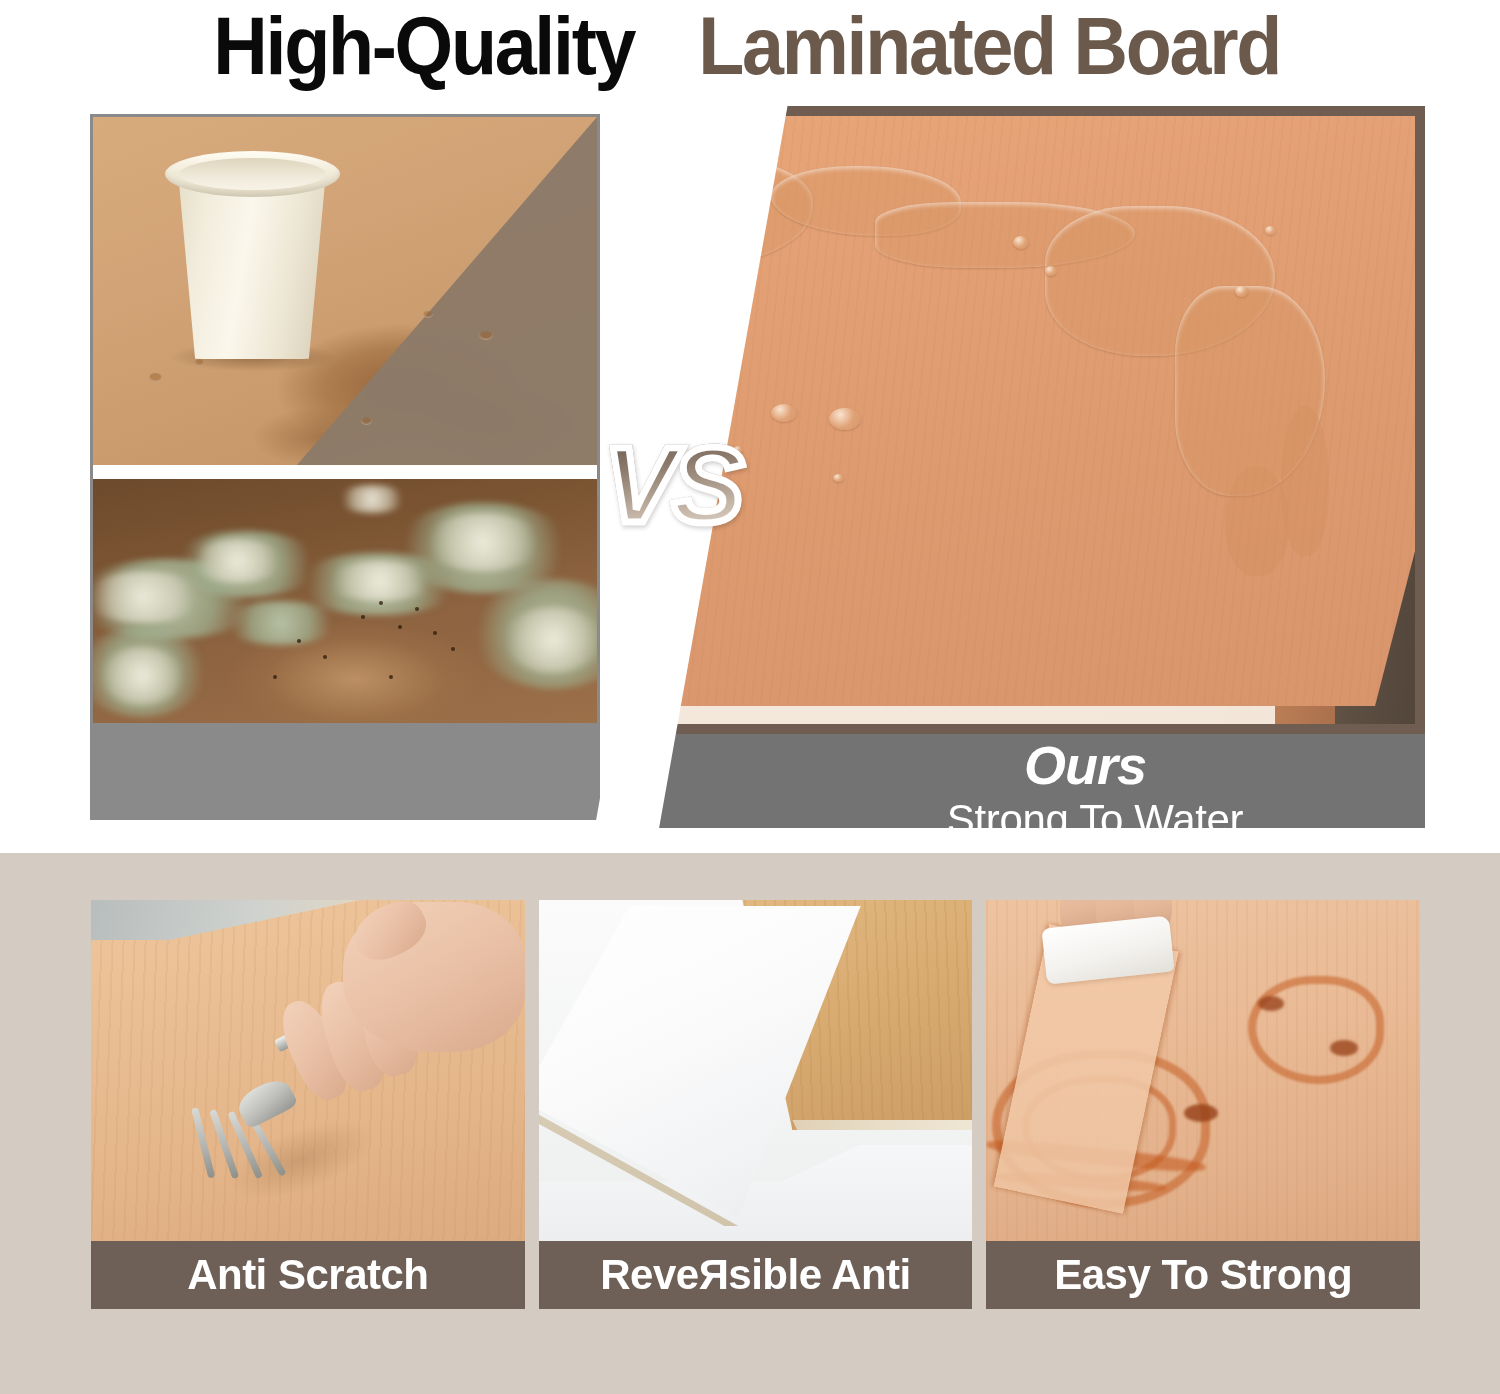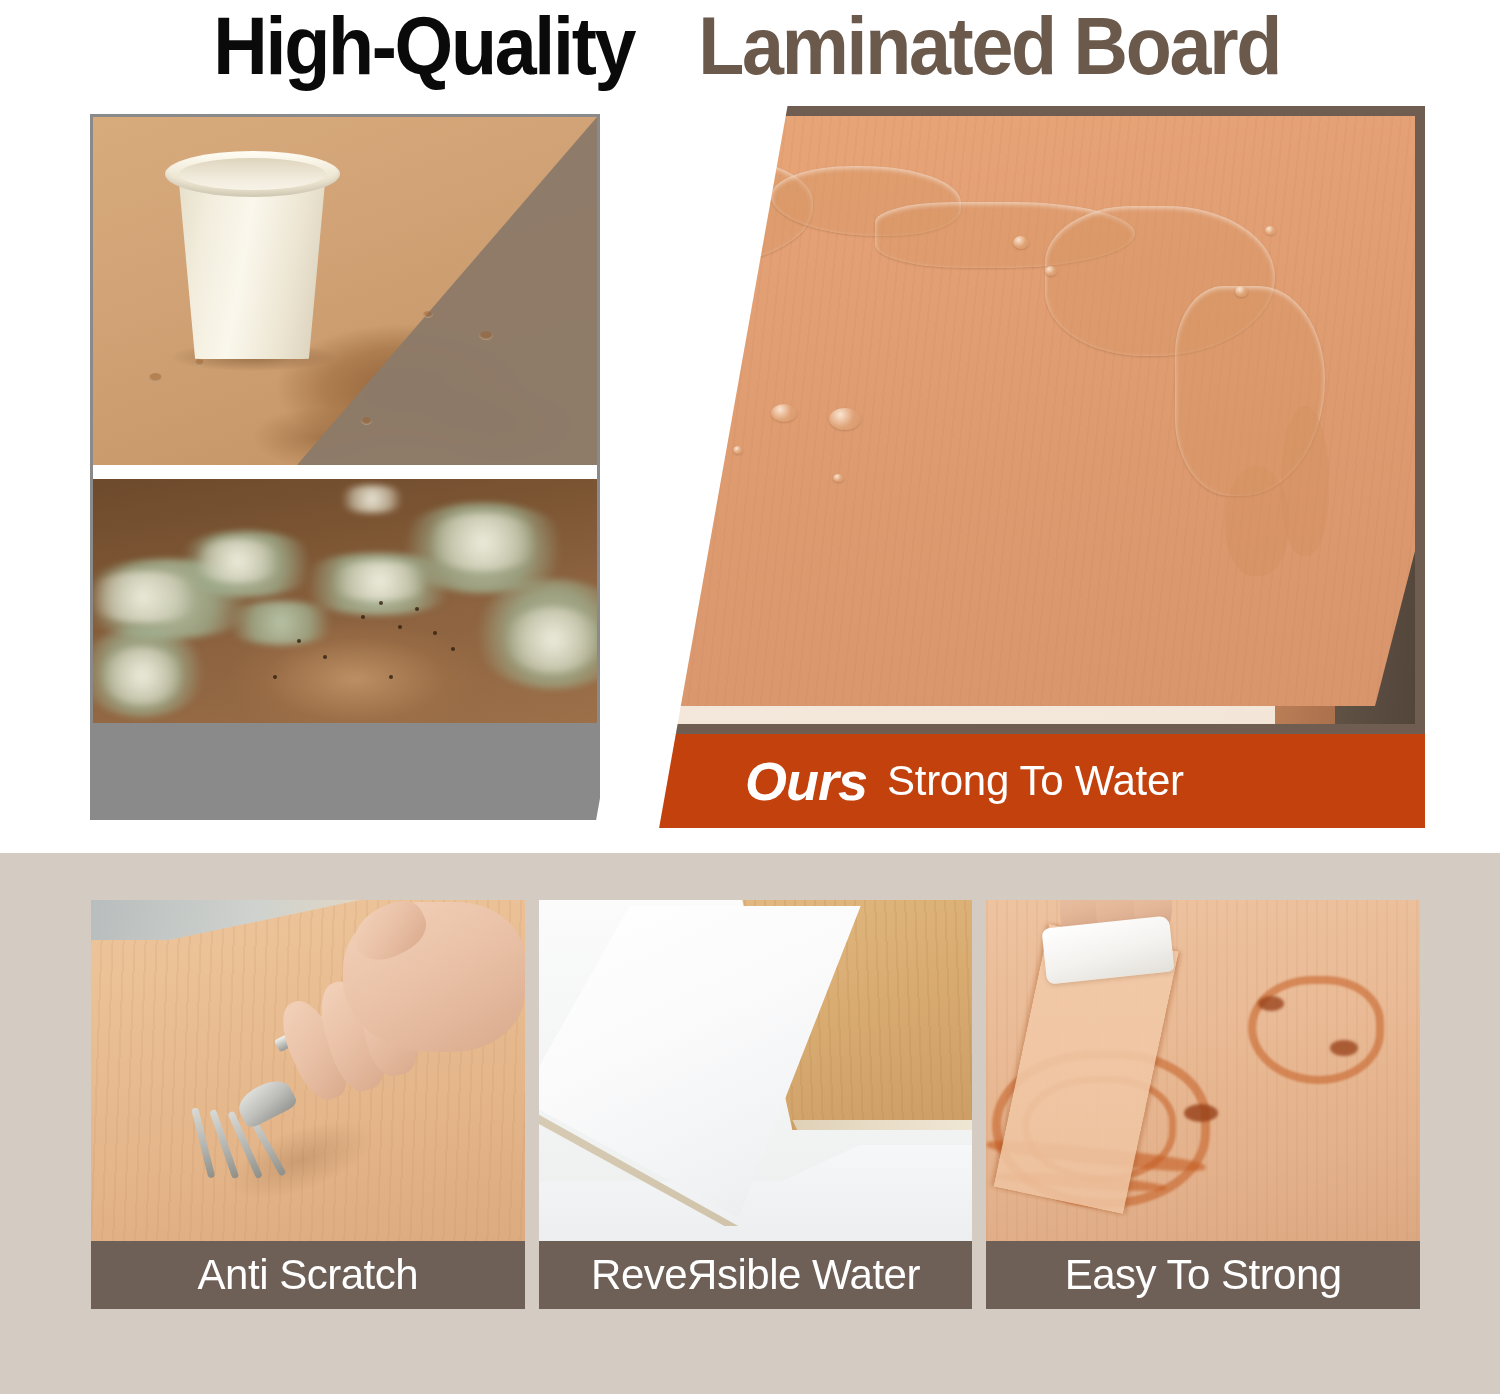--- a/index.html
+++ b/index.html
@@ -285,26 +285,27 @@
     border-radius: 50% 50% 45% 45%;
   }
 
   
   #ours-caption {
     position: absolute;
     left: 0;
     bottom: 0;
     width: 850px;
     height: 94px;
-    background: #c2410c;
+    background: #737373;
     display: flex;
     align-items: center;
     padding-left: 170px;
     box-sizing: border-box;
     z-index: 3;
+    flex-direction: column;
   }
   #ours-brand {
     color: #ffffff;
     font-size: 54px;
     font-weight: bold;
     font-style: italic;
     letter-spacing: -1px;
   }
   #ours-tag {
     color: #ffffff;
@@ -365,21 +366,21 @@
   .feature-label {
     height: 68px;
     background: #6E6056;
     display: flex;
     align-items: center;
     justify-content: center;
   }
   .feature-label-text {
     color: #ffffff;
     font-size: 42px;
-    font-weight: normal;
+    font-weight: bold;
     letter-spacing: -0.5px;
   }
 
   
   #photo-scratch {
     background:
       repeating-linear-gradient(92deg,
         rgba(186,131,84,.12) 0px,
         rgba(186,131,84,.12) 2px,
         rgba(255,255,255,0) 2px,
@@ -606,20 +607,21 @@
     </div>
 
     <div id="ours-caption">
       <span id="ours-brand">Ours</span>
       <span id="ours-tag">Strong To Water</span>
     </div>
   </div>
 
   <div id="diag-gap"></div>
 
+  <div id="vs-badge">VS</div>
 
 </div>
 
 <div id="features">
   <div id="feature-row">
 
     <div class="feature-card">
       <div class="feature-photo" id="photo-scratch">
         <div id="scratch-topstrip"></div>
         <div id="scratch-shadow"></div>
@@ -642,21 +644,21 @@
 
     <div class="feature-card">
       <div class="feature-photo" id="photo-reversible">
         <div id="rev-floor"></div>
         <div id="rev-wood"></div>
         <div id="rev-wood-edge"></div>
         <div id="rev-white-edge"></div>
         <div id="rev-white-sheet"></div>
       </div>
       <div class="feature-label">
-        <span class="feature-label-text">ReveЯsible Water</span>
+        <span class="feature-label-text">ReveЯsible Anti</span>
       </div>
     </div>
 
     <div class="feature-card">
       <div class="feature-photo" id="photo-clean">
         <div class="sauce-ring" style="left:6px;top:150px;width:200px;height:140px;"></div>
         <div class="sauce-ring" style="left:36px;top:176px;width:140px;height:92px;border-width:7px;"></div>
         <div class="sauce" style="left:198px;top:204px;width:34px;height:18px;border-radius:50%;background:rgba(150,62,22,.8);"></div>
         <div class="sauce-ring" style="left:262px;top:76px;width:120px;height:92px;border-width:8px;"></div>
         <div class="sauce" style="left:272px;top:96px;width:26px;height:15px;border-radius:50%;background:rgba(150,62,22,.75);"></div>

